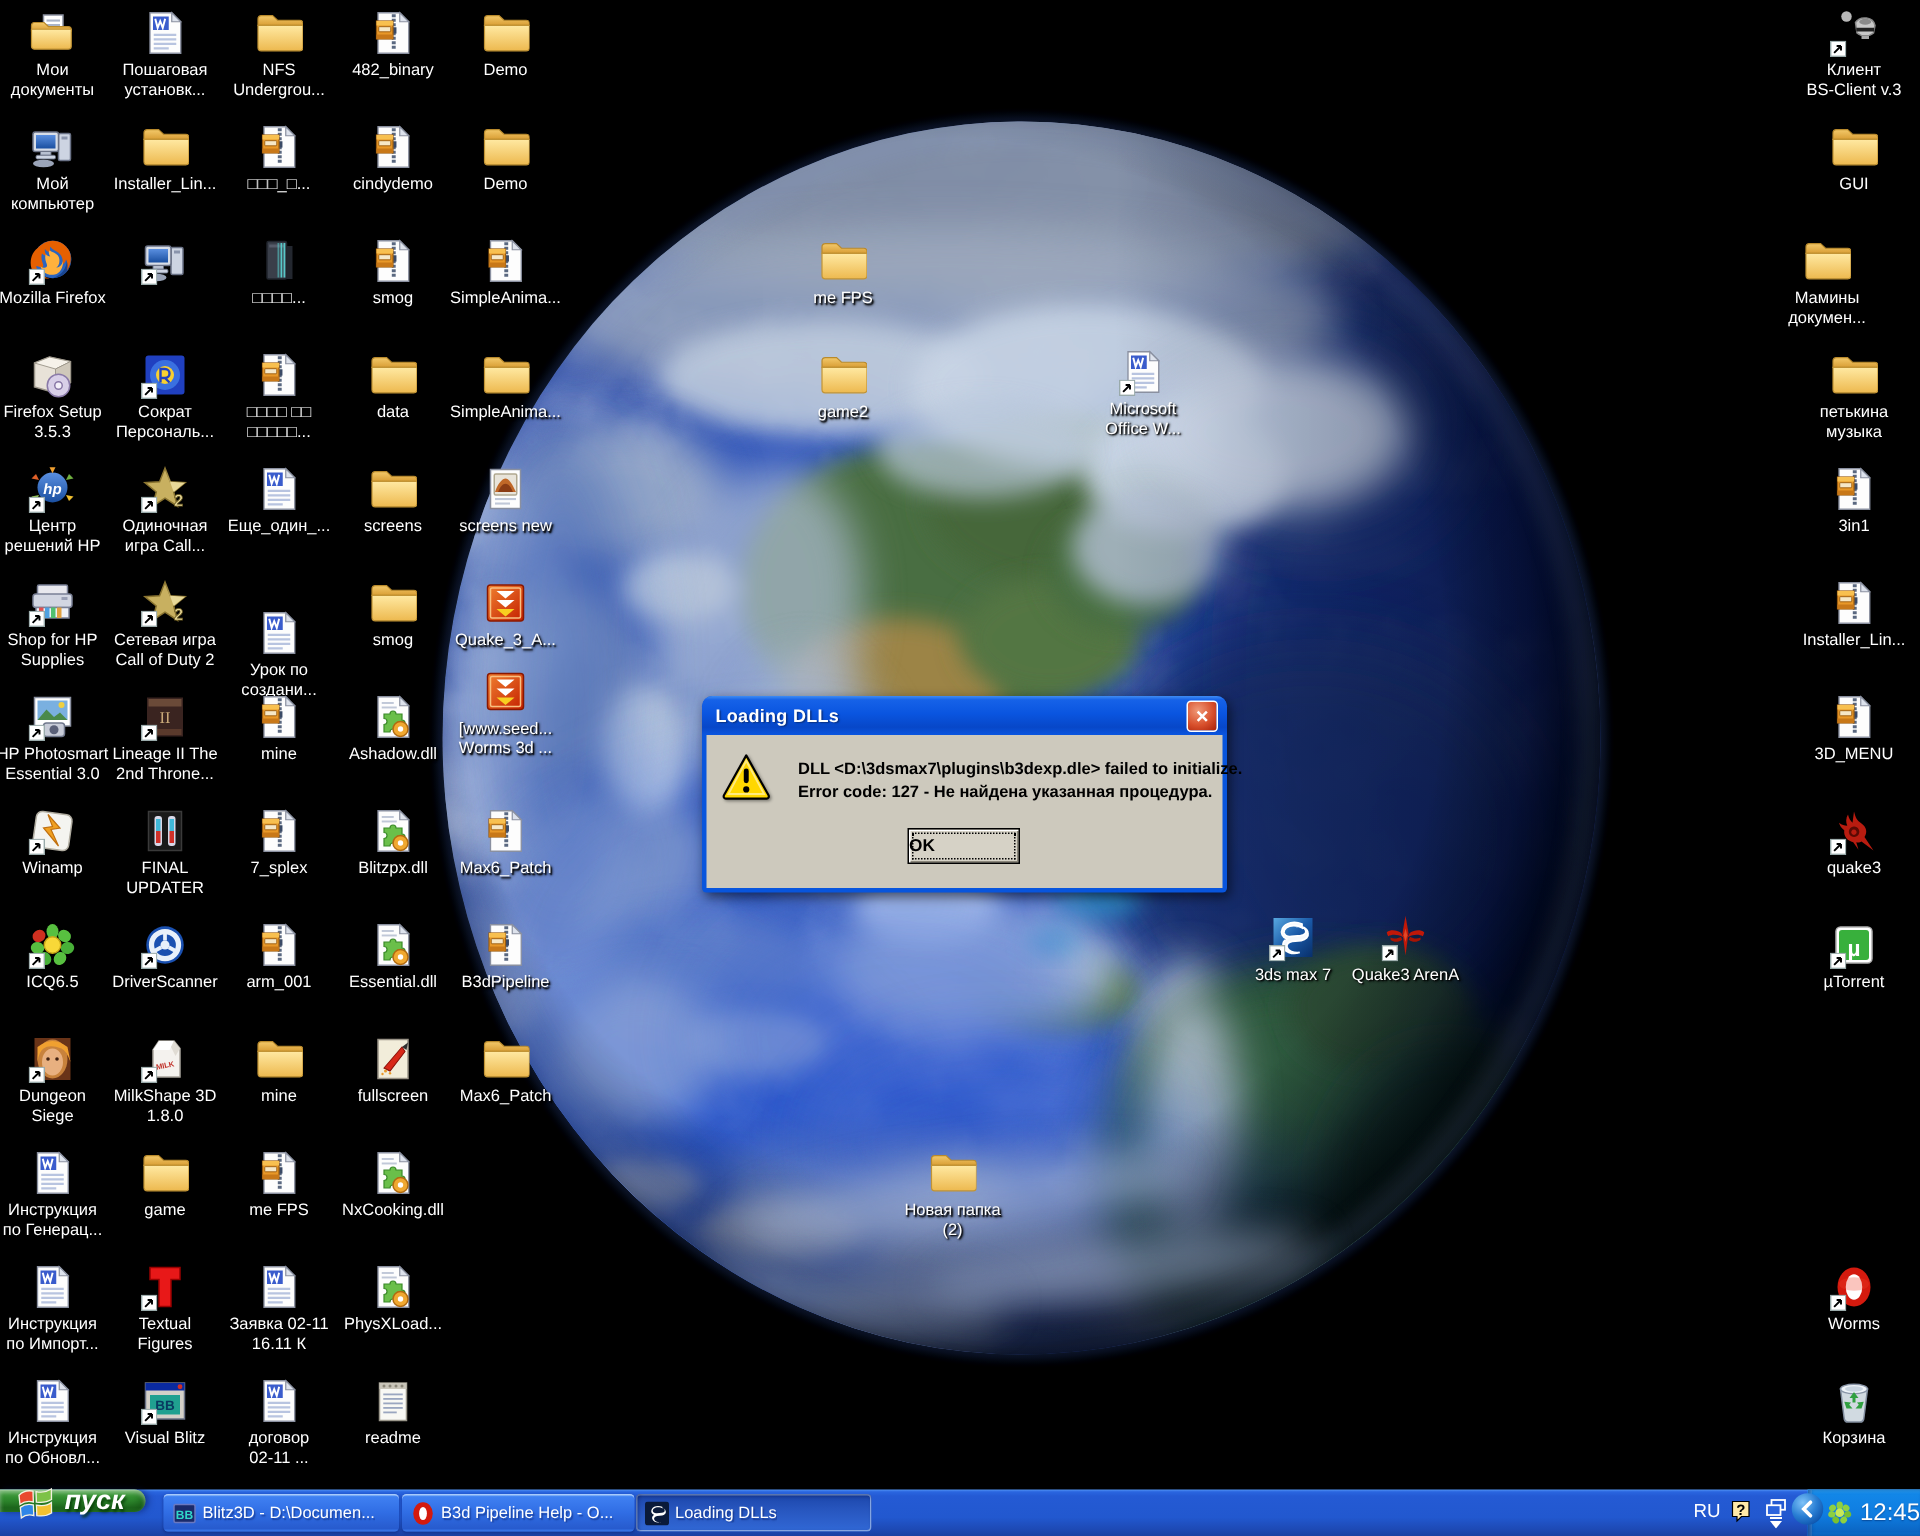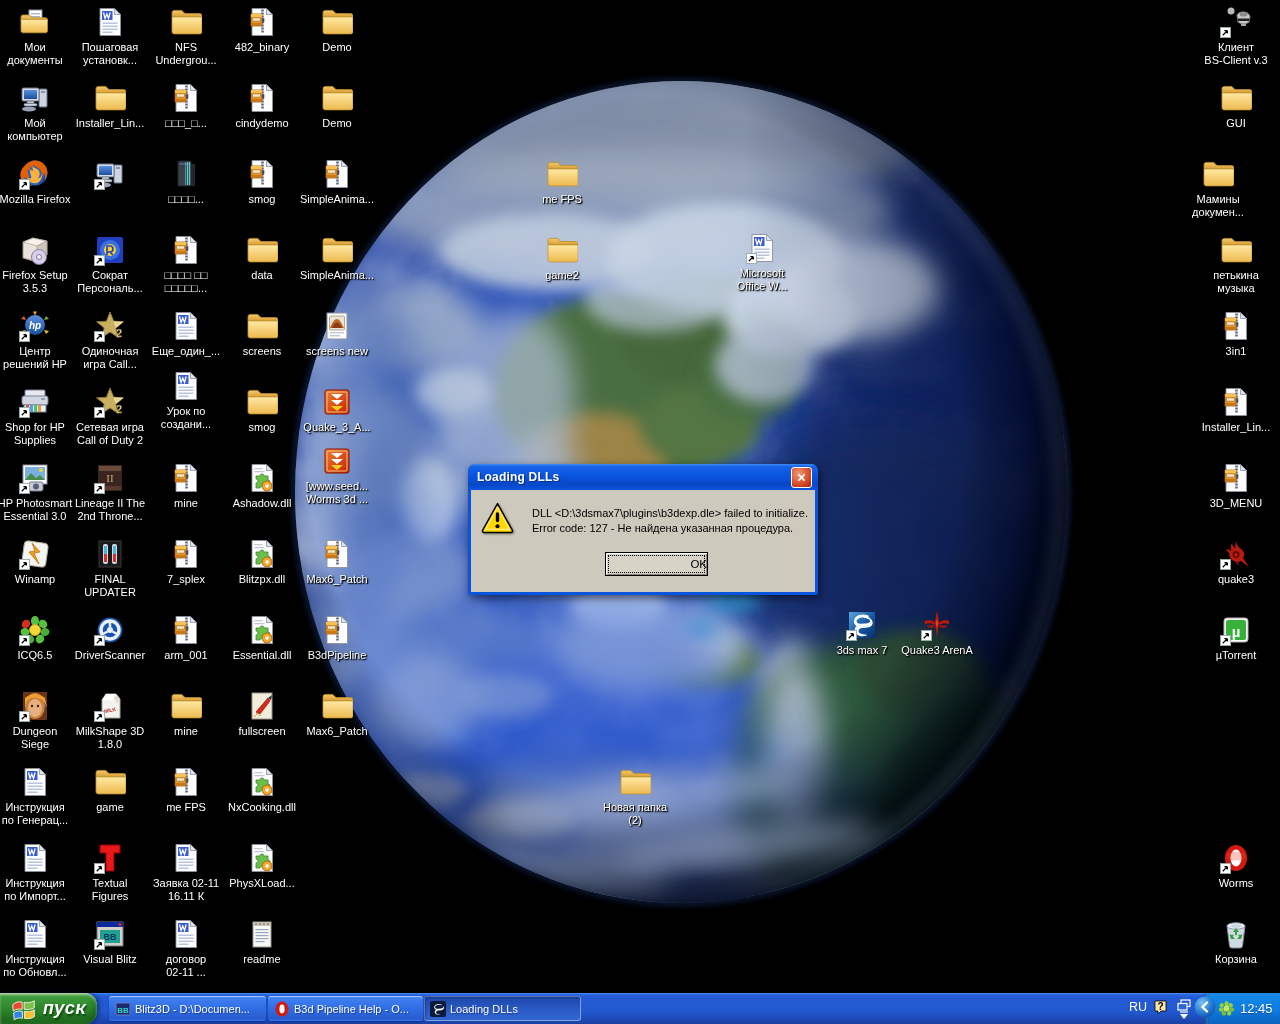--- a/index.html
+++ b/index.html
@@ -6,40 +6,40 @@
 .ic svg.m{width:32px;height:32px;overflow:visible;}
 .iw{position:relative;width:32px;height:32px;}
 .sa{position:absolute;left:0;bottom:0;width:11px;height:11px;}
 .lbl{margin-top:3px;font-size:11px;line-height:13px;color:#fff;text-align:center;text-shadow:1px 1px 1px #000,1px 1px 2px #000;white-space:nowrap;}
 
 #dialog{position:absolute;left:468px;top:464px;width:350px;height:131px;background:#0855dd;border-radius:7px 7px 3px 3px;box-shadow:2px 3px 8px rgba(0,0,0,0.55);}
 #dlg-title{position:absolute;left:0;top:0;right:0;height:26px;border-radius:7px 7px 0 0;background:linear-gradient(180deg,#3f8cf3 0%,#1662e8 10%,#0a55e0 45%,#0747c8 80%,#0a55e0 100%);display:flex;align-items:center;}
 #dlg-txt{color:#fff;font-weight:bold;font-size:12px;margin-left:9px;text-shadow:1px 1px 1px #0a3080;letter-spacing:0.2px;}
 #dlg-x{position:absolute;right:6px;top:3px;width:19px;height:19px;border-radius:3px;border:1px solid #fff;background:radial-gradient(circle at 35% 30%,#f09a78,#d8502c 55%,#a81e08);display:flex;align-items:center;justify-content:center;}
 #dlg-x svg{width:13px;height:13px;}
-#dlg-body{position:absolute;left:3px;right:3px;top:26px;bottom:3px;background:#cdc9bd;}
+#dlg-body{position:absolute;left:3px;right:3px;top:26px;bottom:3px;background:#cdc9bd;font-weight:bold;}
 #dlg-warn{position:absolute;left:10px;top:11px;filter:drop-shadow(1px 1px 1px rgba(0,0,0,0.4));}
 #dlg-msg{position:absolute;left:61px;top:16px;font-size:11px;line-height:14.5px;color:#000;white-space:nowrap;}
-#dlg-ok{position:absolute;left:134px;top:62px;width:73px;height:22px;background:#d6d2c6;border:1px solid #000;box-shadow:inset 1px 1px 0 #fff,inset -1px -1px 0 #8a867a;display:flex;align-items:center;justify-content:flex-end;padding-left:28px;}
+#dlg-ok{position:absolute;left:134px;top:62px;width:73px;height:22px;background:#d6d2c6;border:1px solid #000;box-shadow:inset 1px 1px 0 #fff,inset -1px -1px 0 #8a867a;display:flex;align-items:center;justify-content:flex-start;}
 #dlg-ok span{font-size:11.5px;color:#000;}
 #dlg-ok:after{content:"";position:absolute;inset:2px;border:1px dotted #000;}
 #taskbar{position:absolute;left:0;top:993px;width:1280px;height:31px;background:linear-gradient(180deg,#5294f6 0%,#2a66e0 5%,#245ad4 14%,#2258cf 60%,#1d49b4 86%,#1a40a2 100%);}
-#start{position:absolute;left:0;top:0;width:97px;height:31px;border-radius:0 12px 12px 0;background:linear-gradient(180deg,#7ebf73 0%,#3f9d3b 8%,#2f8a2e 45%,#237322 80%,#2b8229 100%);box-shadow:inset 0 2px 3px rgba(255,255,255,0.45),inset -3px -3px 6px rgba(0,40,0,0.35),2px 0 4px rgba(0,20,80,0.5);display:flex;align-items:center;font-family:Liberation Mono, monospace;}
+#start{position:absolute;left:0;top:0;width:97px;height:15px;border-radius:0 12px 12px 0;background:linear-gradient(180deg,#7ebf73 0%,#3f9d3b 8%,#2f8a2e 45%,#237322 80%,#2b8229 100%);box-shadow:inset 0 2px 3px rgba(255,255,255,0.45),inset -3px -3px 6px rgba(0,40,0,0.35),2px 0 4px rgba(0,20,80,0.5);display:flex;align-items:center;}
 #start-txt{color:#fff;font-size:18px;font-weight:bold;font-style:italic;text-shadow:1px 2px 2px rgba(0,50,0,0.8);margin-left:2px;}
 .tbtn{position:absolute;top:3px;height:25px;border-radius:3px;background:linear-gradient(180deg,#68a5f8 0%,#3f80f2 8%,#306de4 50%,#275bce 92%,#3a7cf0 100%);box-shadow:inset 0 1px 0 rgba(255,255,255,0.45),0 1px 2px rgba(0,20,90,0.4);display:flex;align-items:center;color:#fff;font-size:11px;}
 .tbtn .ti{width:16px;height:16px;margin:0 4px 0 6px;flex:none;}
 .tbtn span{white-space:nowrap;overflow:hidden;text-shadow:1px 1px 1px rgba(0,20,90,0.5);}
 .tbtn.pressed{background:linear-gradient(180deg,#1c46aa 0%,#2857c0 45%,#3168d6 100%);box-shadow:inset 1px 1px 3px rgba(0,10,60,0.55),inset 0 0 0 1px #8fb2ee;}
 #lang{position:absolute;left:1129px;top:7px;color:#fff;font-size:12.5px;}
 #helpico{position:absolute;left:1154px;top:7px;}
 #deskico{position:absolute;left:1177px;top:6px;display:flex;flex-direction:column;align-items:center;}
 #tray{position:absolute;left:1205px;top:0;width:75px;height:31px;background:linear-gradient(180deg,#2aa0f4 0%,#1287e8 10%,#0f7ce0 55%,#0b66c4 90%,#0e74d4 100%);box-shadow:inset 2px 0 3px rgba(0,20,80,0.45),inset 3px 0 0 rgba(255,255,255,0.15);display:flex;align-items:center;}
 #chev{margin-left:-11px;}
 #trayg{margin-left:2px;}
-#clock{color:#fff;font-size:13px;margin-left:5px;text-shadow:0 1px 1px rgba(0,30,90,0.5);}
+#clock{color:#fff;font-size:16px;margin-left:5px;text-shadow:0 1px 1px rgba(0,30,90,0.5);}
 </style></head>
 <body>
 <svg id="earth" width="1280" height="1024" viewBox="0 0 1280 1024">
 <defs>
 <radialGradient id="glowg" cx="50%" cy="50%" r="50%">
  <stop offset="89%" stop-color="#5676b4"></stop>
  <stop offset="94%" stop-color="#384d7a" stop-opacity="0.8"></stop>
  <stop offset="97.5%" stop-color="#1b2742" stop-opacity="0.45"></stop>
  <stop offset="100%" stop-color="#000000" stop-opacity="0"></stop>
 </radialGradient>
@@ -676,21 +676,21 @@
           <use href="#s-rar"></use>
         </svg></div>
       <div class="lbl">□□□□ □□<br>□□□□□...</div>
     </div>
 <div class="ic" style="left:148px;top:310px">
       <div class="iw"><svg class="m">
           <use href="#s-word"></use>
         </svg></div>
       <div class="lbl">Еще_один_...</div>
     </div>
-<div class="ic" style="left:148px;top:370px">
+<div class="ic" style="left:148px;top:406px">
       <div class="iw"><svg class="m">
           <use href="#s-word"></use>
         </svg></div>
       <div class="lbl">Урок по<br>создани...</div>
     </div>
 <div class="ic" style="left:148px;top:462px">
       <div class="iw"><svg class="m">
           <use href="#s-rar"></use>
         </svg></div>
       <div class="lbl">mine</div>

